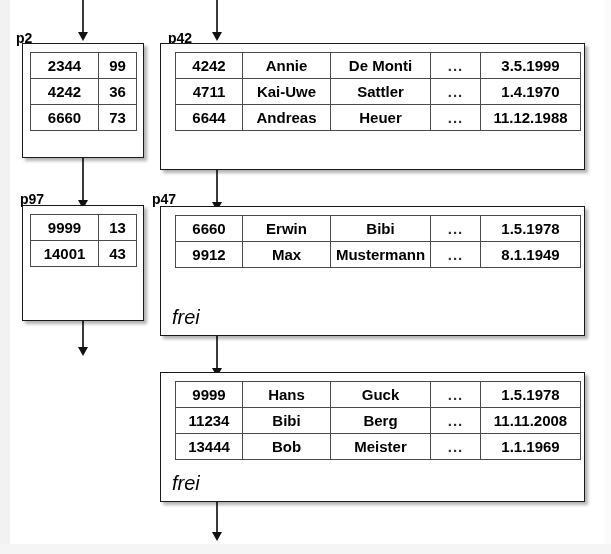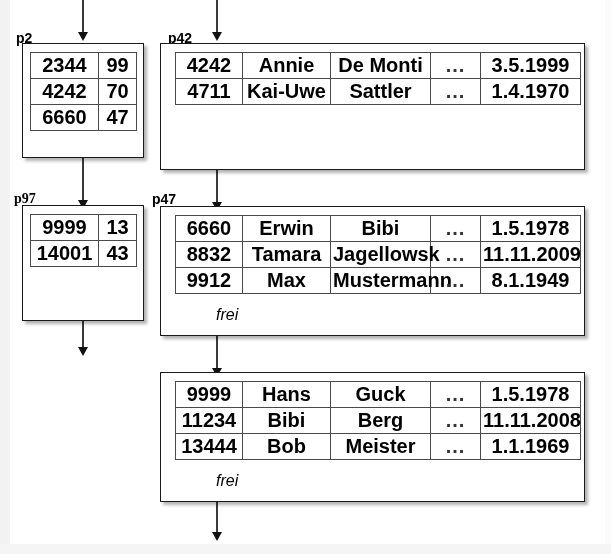--- a/index.html
+++ b/index.html
@@ -57,41 +57,40 @@
   .rec-table {
     position: absolute;
     border-collapse: collapse;
     border-spacing: 0;
     table-layout: fixed;
   }
   .rec-table td {
     border: 1.2px solid #4a4a4a;
     text-align: center;
     vertical-align: middle;
-    font-size: 20px;
+    font-size: 15px;
     font-weight: 700;
     color: #000000;
     height: 25px;
     padding: 0 2px;
     background: #ffffff;
     white-space: nowrap;
   }
   .rec-table td.ellipsis {
     color: #333333;
     letter-spacing: 1px;
     font-weight: 700;
   }
 
   .frei {
     position: absolute;
-    font-size: 16px;
+    font-size: 20px;
     font-style: italic;
     font-weight: 400;
     color: #000000;
-    margin-left: 44px;
   }
 
   
   .arrow {
     position: absolute;
   }
   .arrow .shaft {
     position: absolute;
     left: 0;
     top: 0;
@@ -159,30 +158,30 @@
         <col style="width:68px">
         <col style="width:38px">
       </colgroup>
     <tbody>
       <tr>
         <td>2344</td>
         <td>99</td>
       </tr>
       <tr>
         <td>4242</td>
-        <td>70</td>
+        <td>36</td>
       </tr>
       <tr>
         <td>6660</td>
-        <td>47</td>
-      </tr>
-    </tbody>
-  </table>
-
-  <div class="page-label" style="left:14px; top:191px;font-family:Liberation Serif, serif;">p97</div>
+        <td>73</td>
+      </tr>
+    </tbody>
+  </table>
+
+  <div class="page-label" style="left:20px; top:191px;">p97</div>
   <div class="page-box" style="left:22px; top:205px; width:122px; height:116px;"></div>
   <table class="rec-table" style="left:30px; top:214px; width:106px;">
     <colgroup>
         <col style="width:68px">
         <col style="width:38px">
       </colgroup>
     <tbody>
       <tr>
         <td>9999</td>
         <td>13</td>
@@ -212,20 +211,27 @@
         <td class="ellipsis">...</td>
         <td>3.5.1999</td>
       </tr>
       <tr>
         <td>4711</td>
         <td>Kai-Uwe</td>
         <td>Sattler</td>
         <td class="ellipsis">...</td>
         <td>1.4.1970</td>
       </tr>
+      <tr>
+        <td>6644</td>
+        <td>Andreas</td>
+        <td>Heuer</td>
+        <td class="ellipsis">...</td>
+        <td>11.12.1988</td>
+      </tr>
     </tbody>
   </table>
 
   <div class="page-label" style="left:152px; top:191px;">p47</div>
   <div class="page-box" style="left:160px; top:206px; width:425px; height:130px;"></div>
   <table class="rec-table" style="left:175px; top:215px; width:405px;">
     <colgroup>
       <col style="width:67px">
         <col style="width:88px">
         <col style="width:100px">
@@ -234,27 +240,20 @@
     </colgroup>
     <tbody>
       <tr>
         <td>6660</td>
         <td>Erwin</td>
         <td>Bibi</td>
         <td class="ellipsis">...</td>
         <td>1.5.1978</td>
       </tr>
       <tr>
-        <td>8832</td>
-        <td>Tamara</td>
-        <td>Jagellowsk</td>
-        <td class="ellipsis">...</td>
-        <td>11.11.2009</td>
-      </tr>
-      <tr>
         <td>9912</td>
         <td>Max</td>
         <td>Mustermann</td>
         <td class="ellipsis">...</td>
         <td>8.1.1949</td>
       </tr>
     </tbody>
   </table>
   <div class="frei" style="left:172px; top:306px;">frei</div>
 

